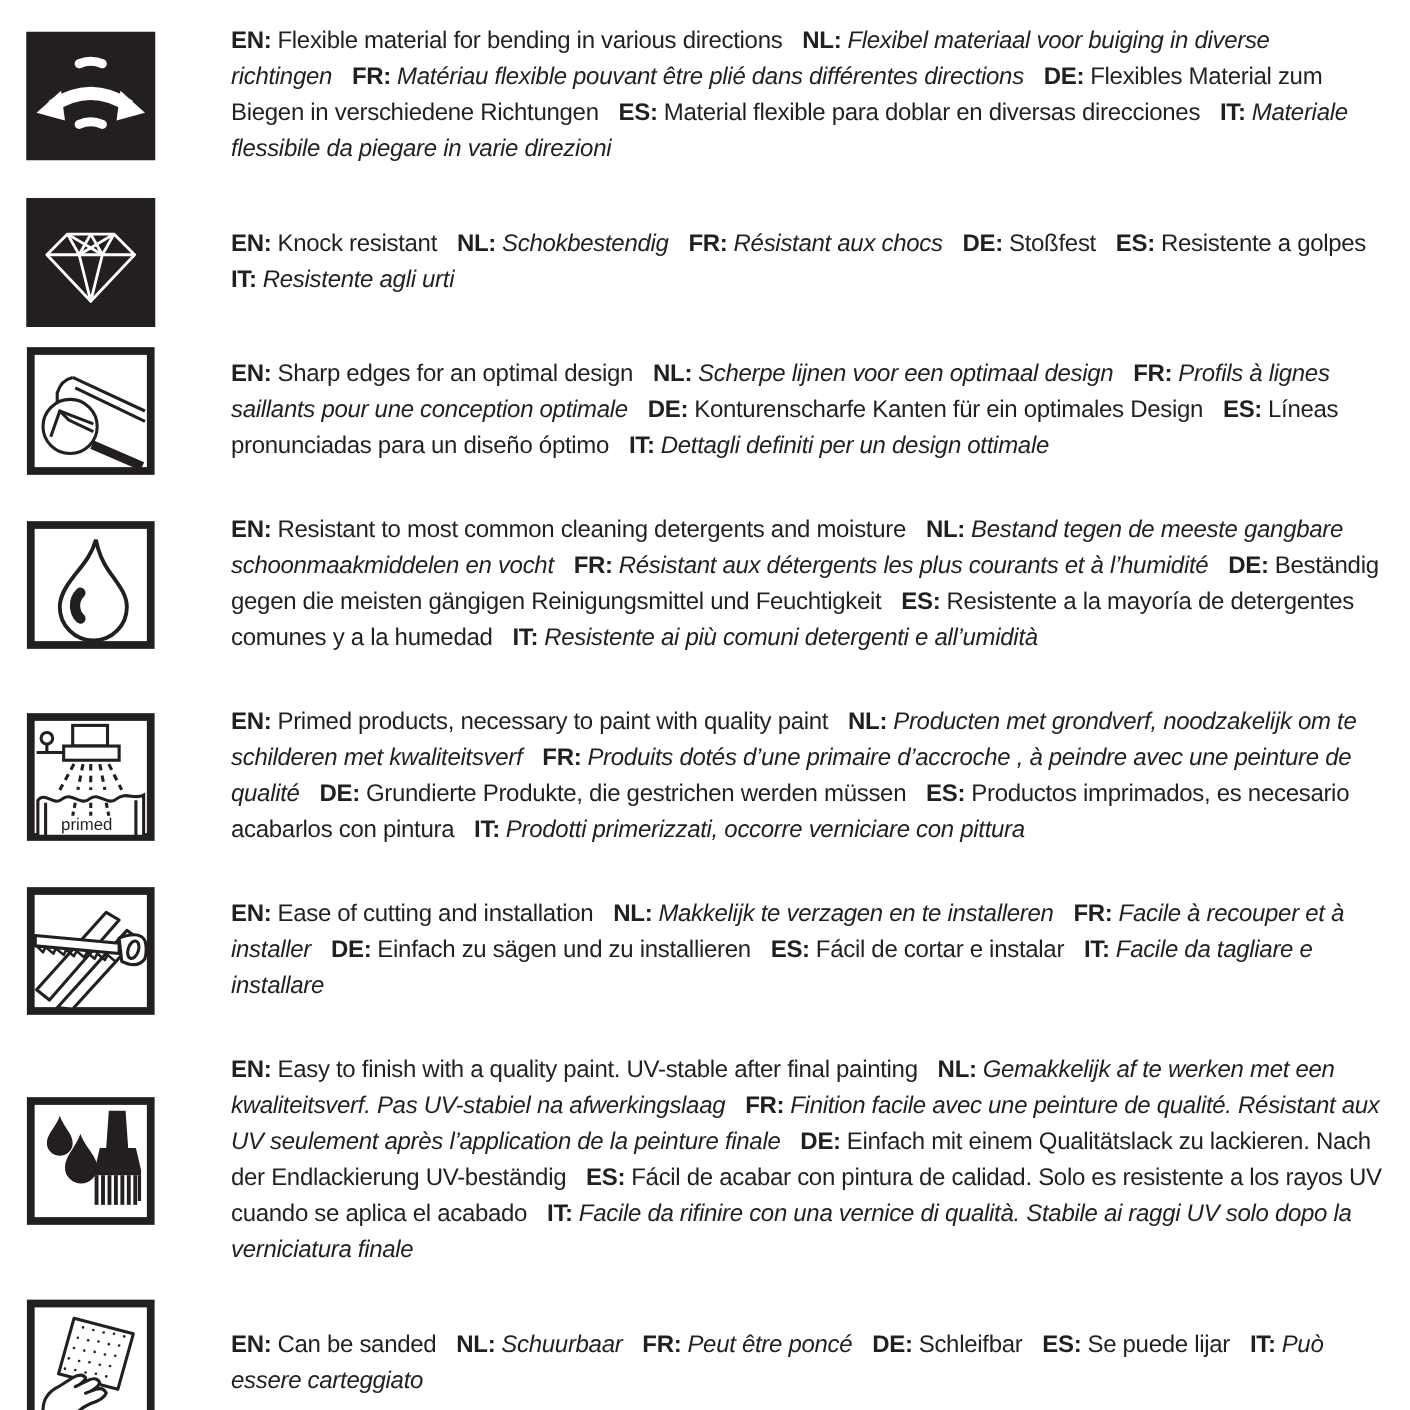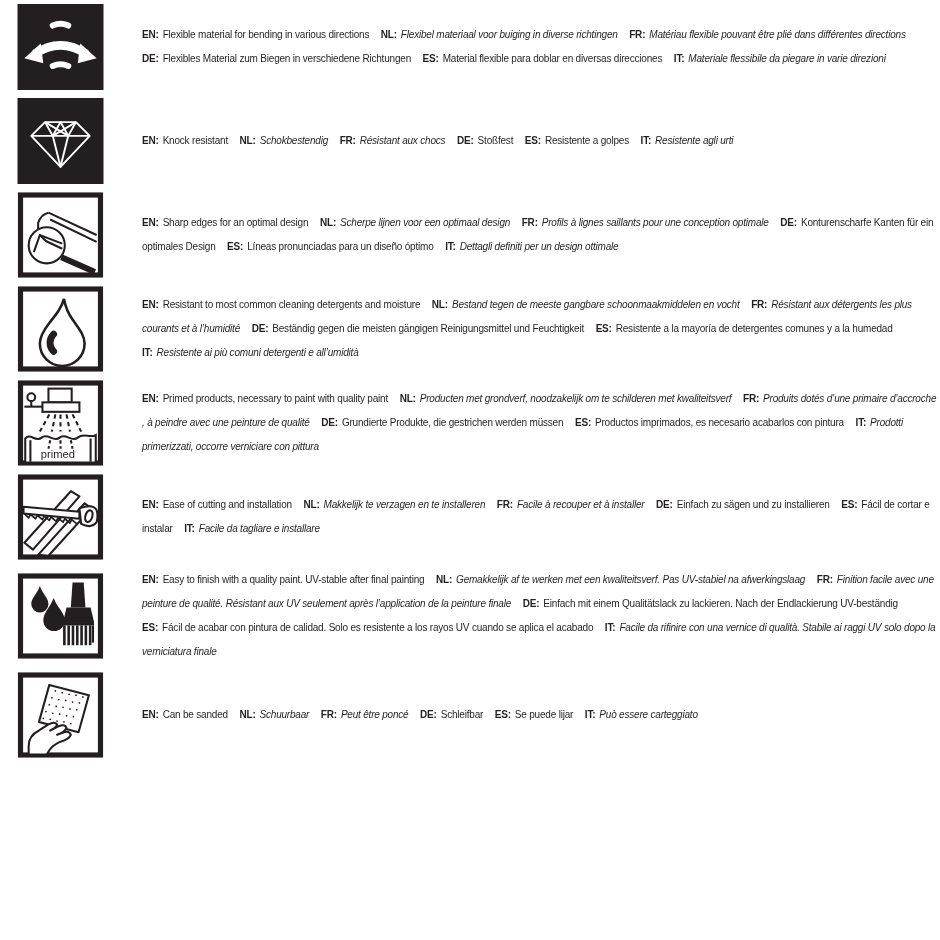--- a/index.html
+++ b/index.html
@@ -7,22 +7,22 @@
     width:940px; height:940px; box-sizing:border-box;
     background:#ffffff; color:#231f20;
     font-family:"Liberation Sans", sans-serif;
     padding:4px 0 0 8px;
   }
   .rows { display:block; }
   .row { display:flex; align-items:center; gap:29px; margin-bottom:8px; }
   .icon-box { width:105px; height:86px; flex:0 0 auto; }
   .icon-box svg { width:100%; height:100%; display:block; }
   .text {
-    flex:1; margin:0; padding-right:2px;
-    font-size:10px; line-height:24px; letter-spacing:-0.2px;
+    flex:1; margin:12px; padding-right:2px;
+    font-size:16px; line-height:24px; letter-spacing:-0.2px;
   }
   .seg { margin-right:9px; }
   .lang { font-weight:bold; margin-right:4px; }
   .seg.it .val { font-style:italic; }
   svg text { font-family:"Liberation Sans", sans-serif; }
 </style>
 </head>
 <body>
 
 <div class="rows">

